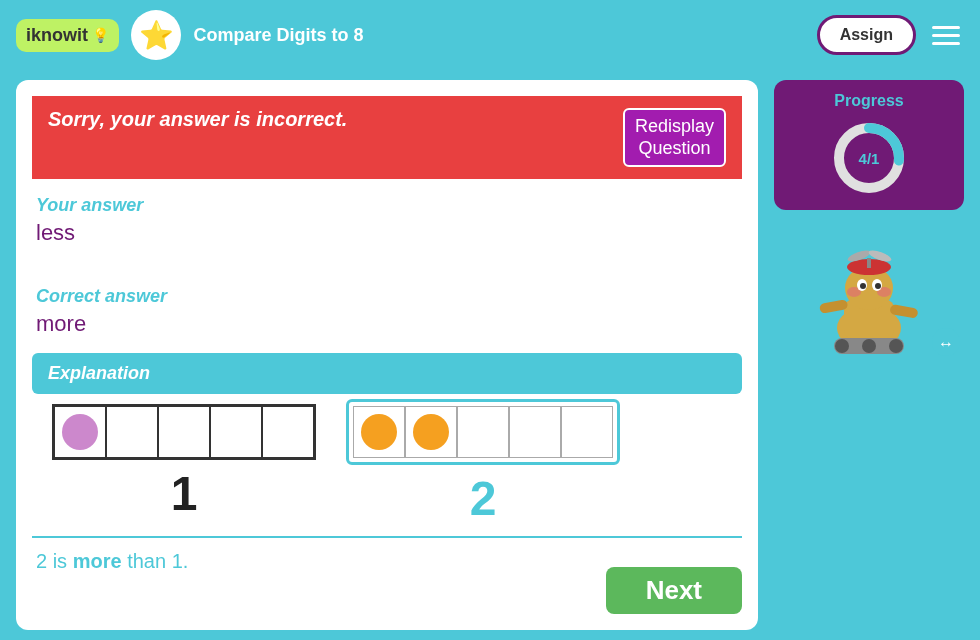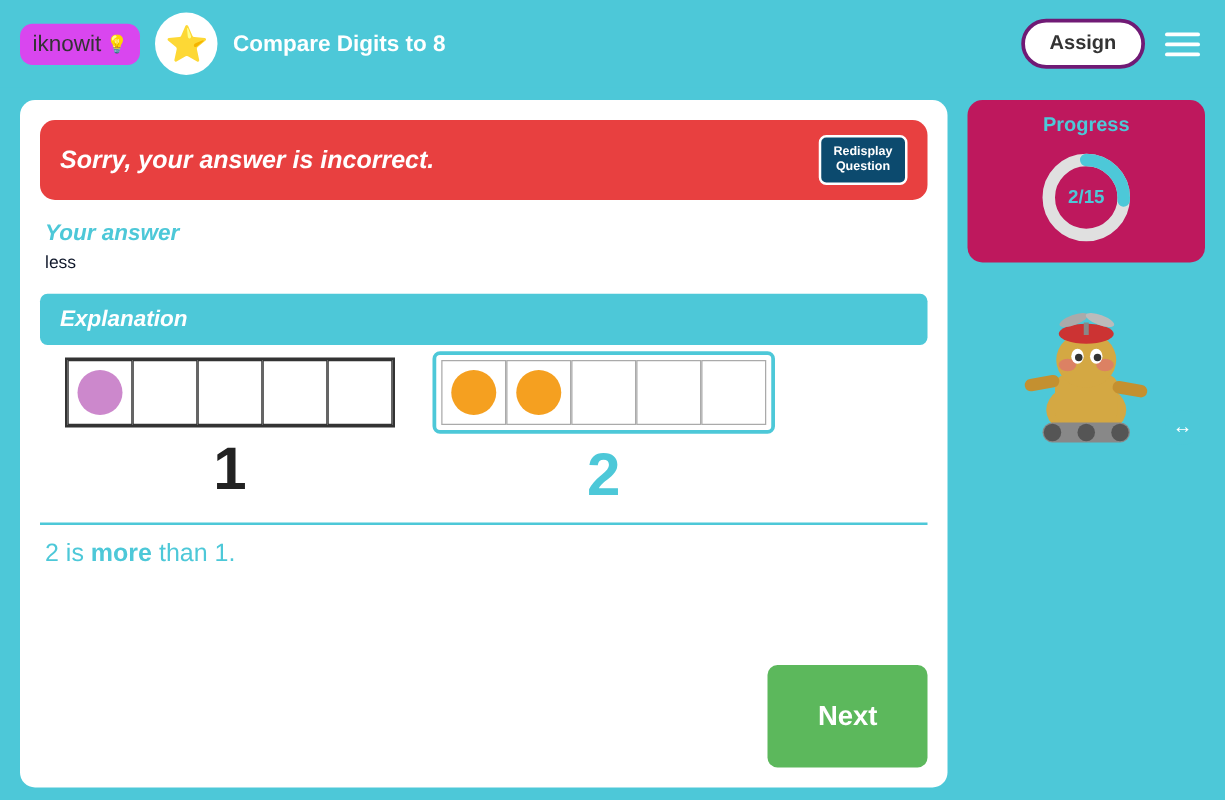--- a/index.html
+++ b/index.html
@@ -14,24 +14,24 @@
     
     .header {
       background: #4dc8d8;
       height: 70px;
       display: flex;
       align-items: center;
       padding: 0 16px;
       gap: 12px;
     }
     .logo-box {
-      background: #d946ef;
+      background: #bef264;
       border-radius: 10px;
       padding: 6px 10px;
-      font-weight: normal;
+      font-weight: bold;
       font-size: 18px;
       color: #333;
       display: flex;
       align-items: center;
       gap: 4px;
     }
     .logo-bulb {
       font-size: 14px;
     }
     .star-circle {
@@ -91,40 +91,39 @@
       background: white;
       border-radius: 12px;
       padding: 16px;
       margin-right: 16px;
       position: relative;
     }
 
     
     .incorrect-banner {
       background: #e84040;
-      border-radius: 12px;
+      border-radius: 0;
       padding: 12px 16px;
       display: flex;
-      align-items: center;
       justify-content: space-between;
       margin-bottom: 16px;
     }
     .incorrect-text {
       color: white;
       font-size: 20px;
       font-style: italic;
       font-weight: bold;
     }
     .redisplay-btn {
-      background: #0c4a6e;
+      background: #a21caf;
       border: 2px solid white;
       border-radius: 6px;
       color: white;
-      font-size: 10px;
-      font-weight: bold;
+      font-size: 18px;
+      font-weight: normal;
       padding: 6px 10px;
       cursor: pointer;
       text-align: center;
       line-height: 1.2;
     }
 
     
     .answer-row {
       display: flex;
       gap: 40px;
@@ -134,22 +133,22 @@
     }
     .answer-col label {
       color: #4dc8d8;
       font-size: 18px;
       font-weight: bold;
       font-style: italic;
       display: block;
       margin-bottom: 4px;
     }
     .answer-col .answer-val {
-      color: #0f172a;
-      font-size: 14px;
+      color: #701a75;
+      font-size: 22px;
     }
 
     
     .explanation-header {
       background: #4dc8d8;
       border-radius: 6px;
       padding: 10px 16px;
       color: white;
       font-size: 18px;
       font-style: italic;
@@ -234,37 +233,37 @@
 
     
     .next-btn {
       position: absolute;
       bottom: 16px;
       right: 16px;
       background: #5cb85c;
       color: white;
       border: none;
       border-radius: 8px;
-      padding: 28px 40px;
-      font-size: 22px;
+      padding: 8px 40px;
+      font-size: 26px;
       font-weight: bold;
       cursor: pointer;
     }
 
     
     .sidebar {
       width: 190px;
       display: flex;
       flex-direction: column;
       gap: 12px;
       align-items: center;
     }
 
     .progress-card, .score-card {
-      background: #be185d;
+      background: #701a75;
       border-radius: 12px;
       padding: 12px 16px;
       width: 100%;
       display: flex;
       flex-direction: column;
       align-items: center;
       gap: 8px;
     }
     .card-title {
       font-size: 16px;
@@ -348,20 +347,24 @@
     <div class="incorrect-banner">
       <span class="incorrect-text">Sorry, your answer is incorrect.</span>
       <button class="redisplay-btn">Redisplay<br>Question</button>
     </div>
 
     <div class="answer-row">
       <div class="answer-col">
         <label>Your answer</label>
         <span class="answer-val">less</span>
       </div>
+      <div class="answer-col">
+        <label>Correct answer</label>
+        <span class="answer-val">more</span>
+      </div>
     </div>
 
     <div class="explanation-header">Explanation</div>
 
     <div class="grids-row">
 
       <div class="grid-container">
         <div class="grid-box">
           <div class="grid-cell">
             <div class="circle-purple"></div>
@@ -401,21 +404,21 @@
 
   <div class="sidebar">
 
     <div class="progress-card">
       <span class="card-title">Progress</span>
       <div class="donut-wrap">
         <svg width="80" height="80" viewBox="0 0 80 80">
           <circle cx="40" cy="40" r="30" fill="none" stroke="#e0e0e0" stroke-width="10"></circle>
           <circle cx="40" cy="40" r="30" fill="none" stroke="#4dc8d8" stroke-width="10" stroke-dasharray="188.5" stroke-dashoffset="139" stroke-linecap="round"></circle>
         </svg>
-        <div class="donut-label">2/15</div>
+        <div class="donut-label">4/1</div>
       </div>
     </div>
 
 
     <div class="mascot-area">
 
       <svg class="mascot-svg" viewBox="0 0 130 130">
 
         <ellipse cx="65" cy="98" rx="32" ry="22" fill="#d4a843"></ellipse>
 

